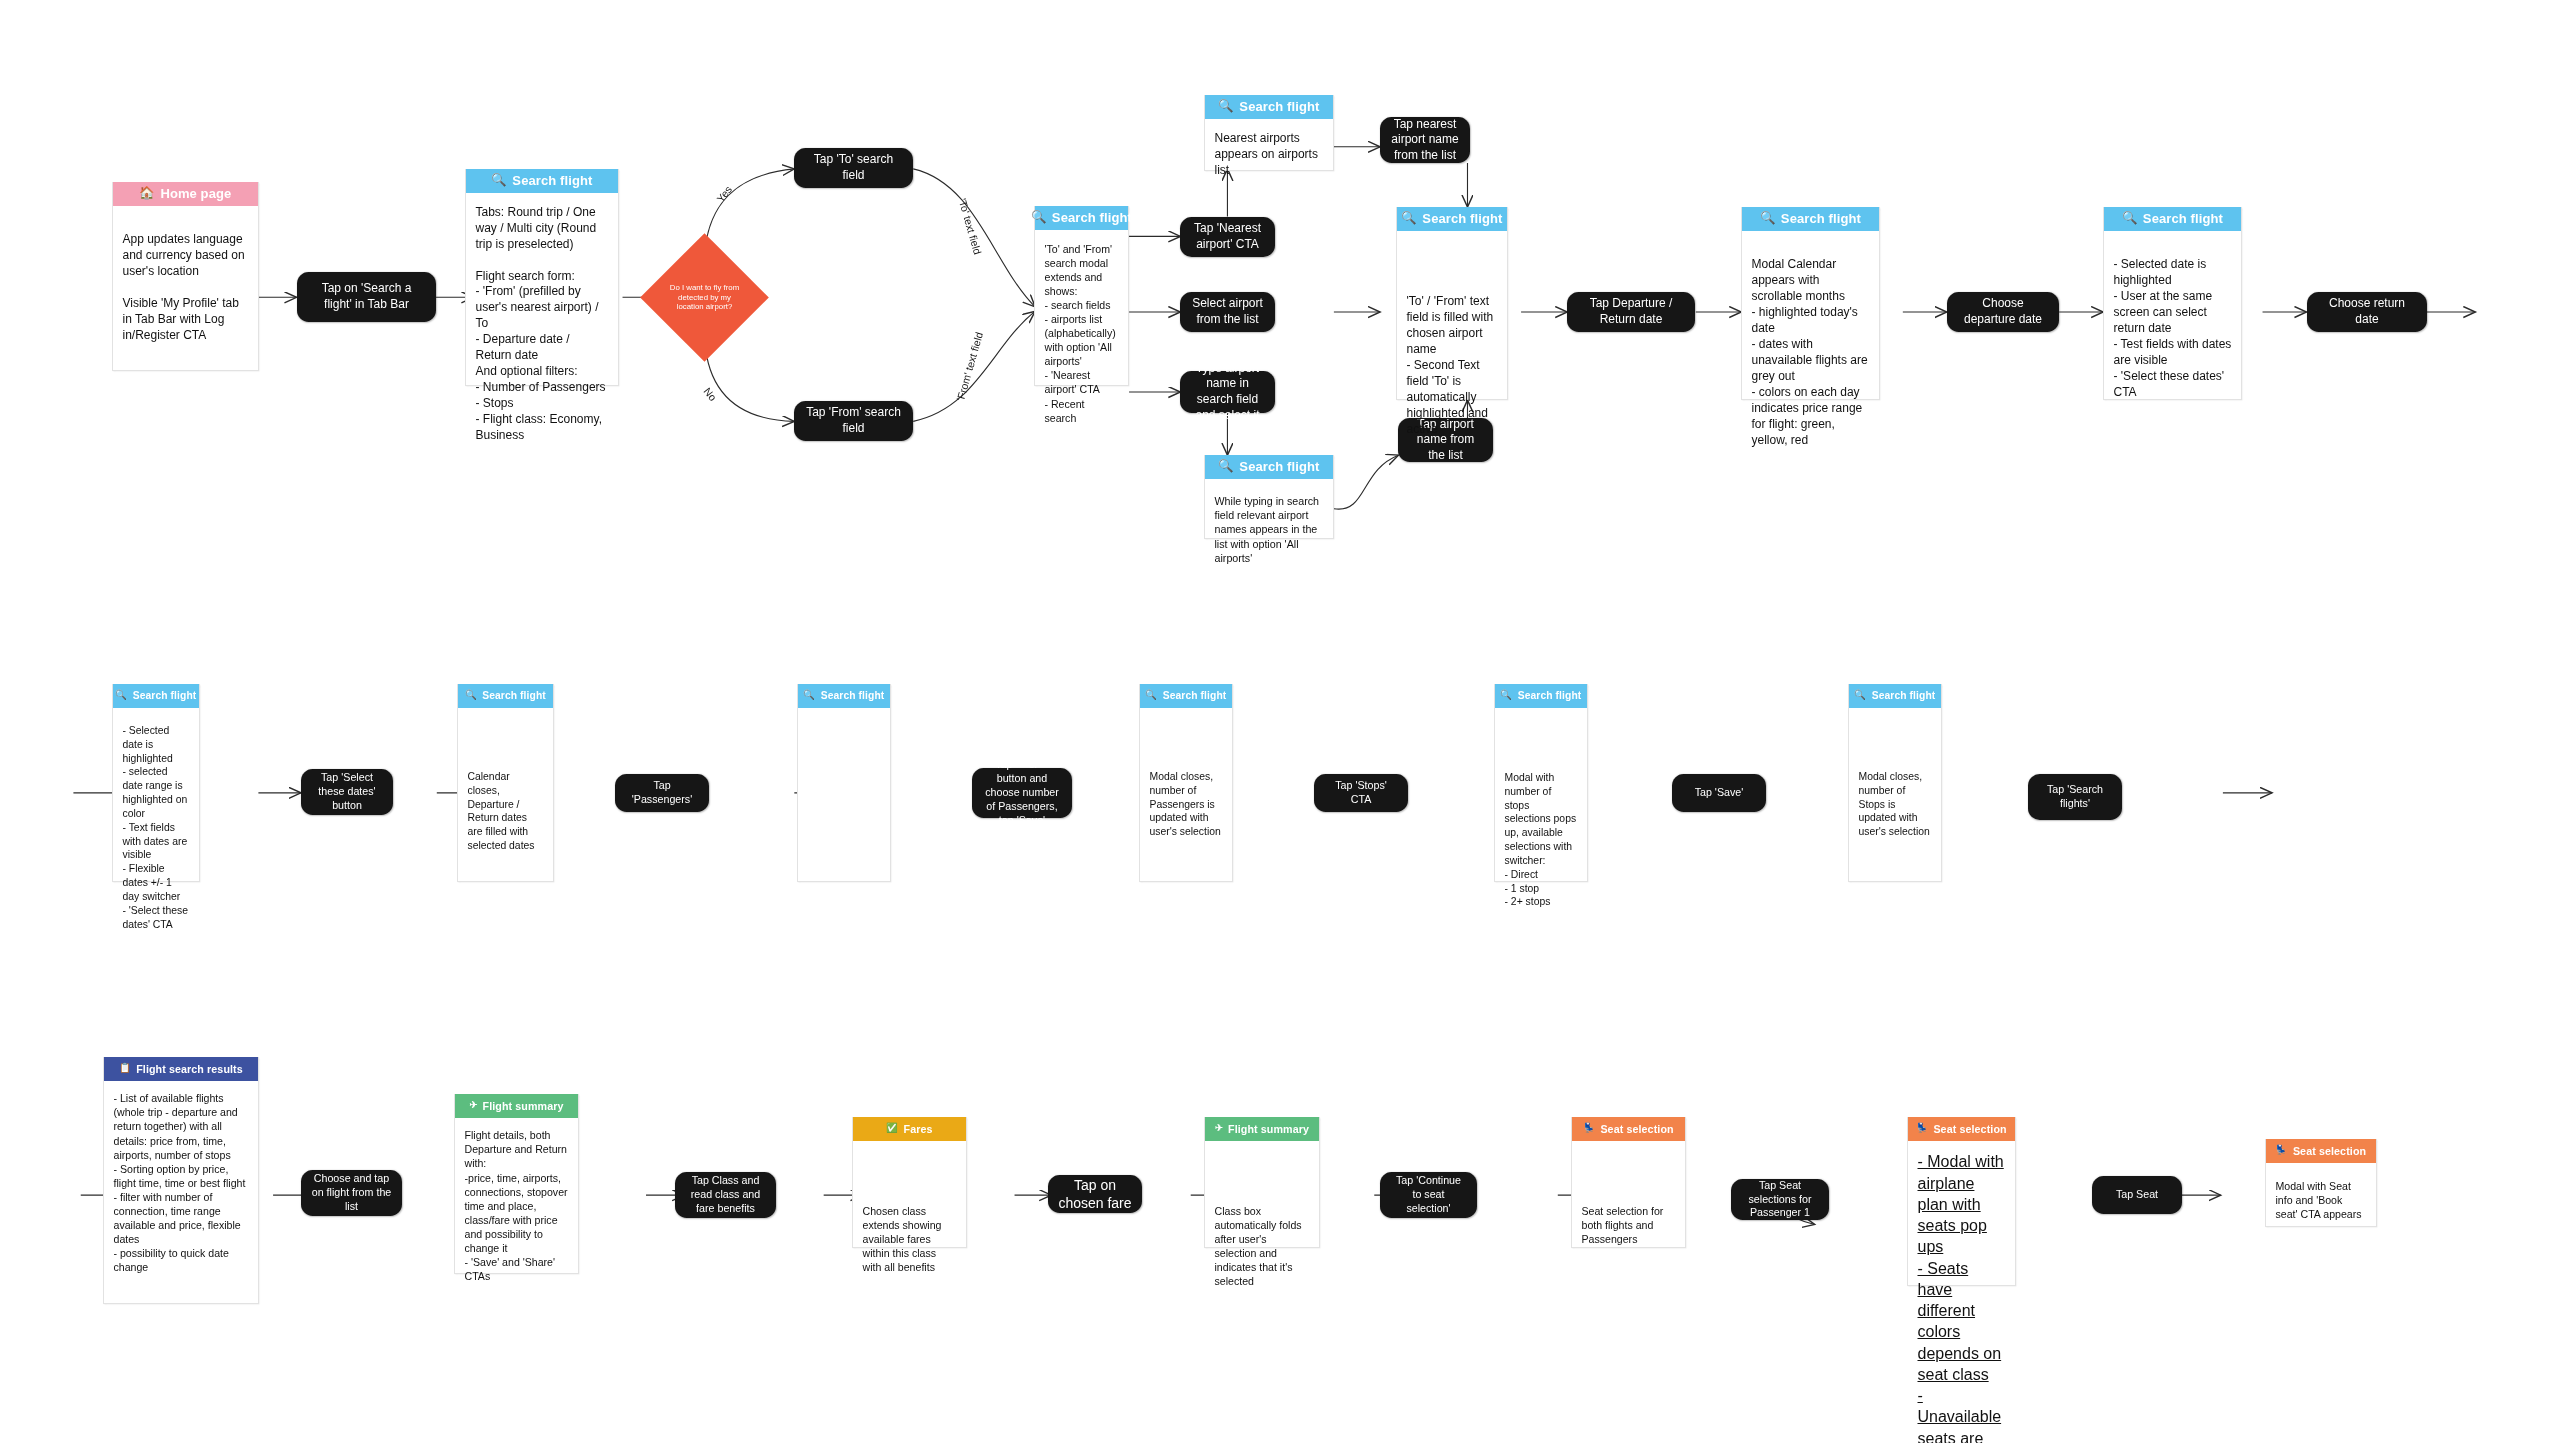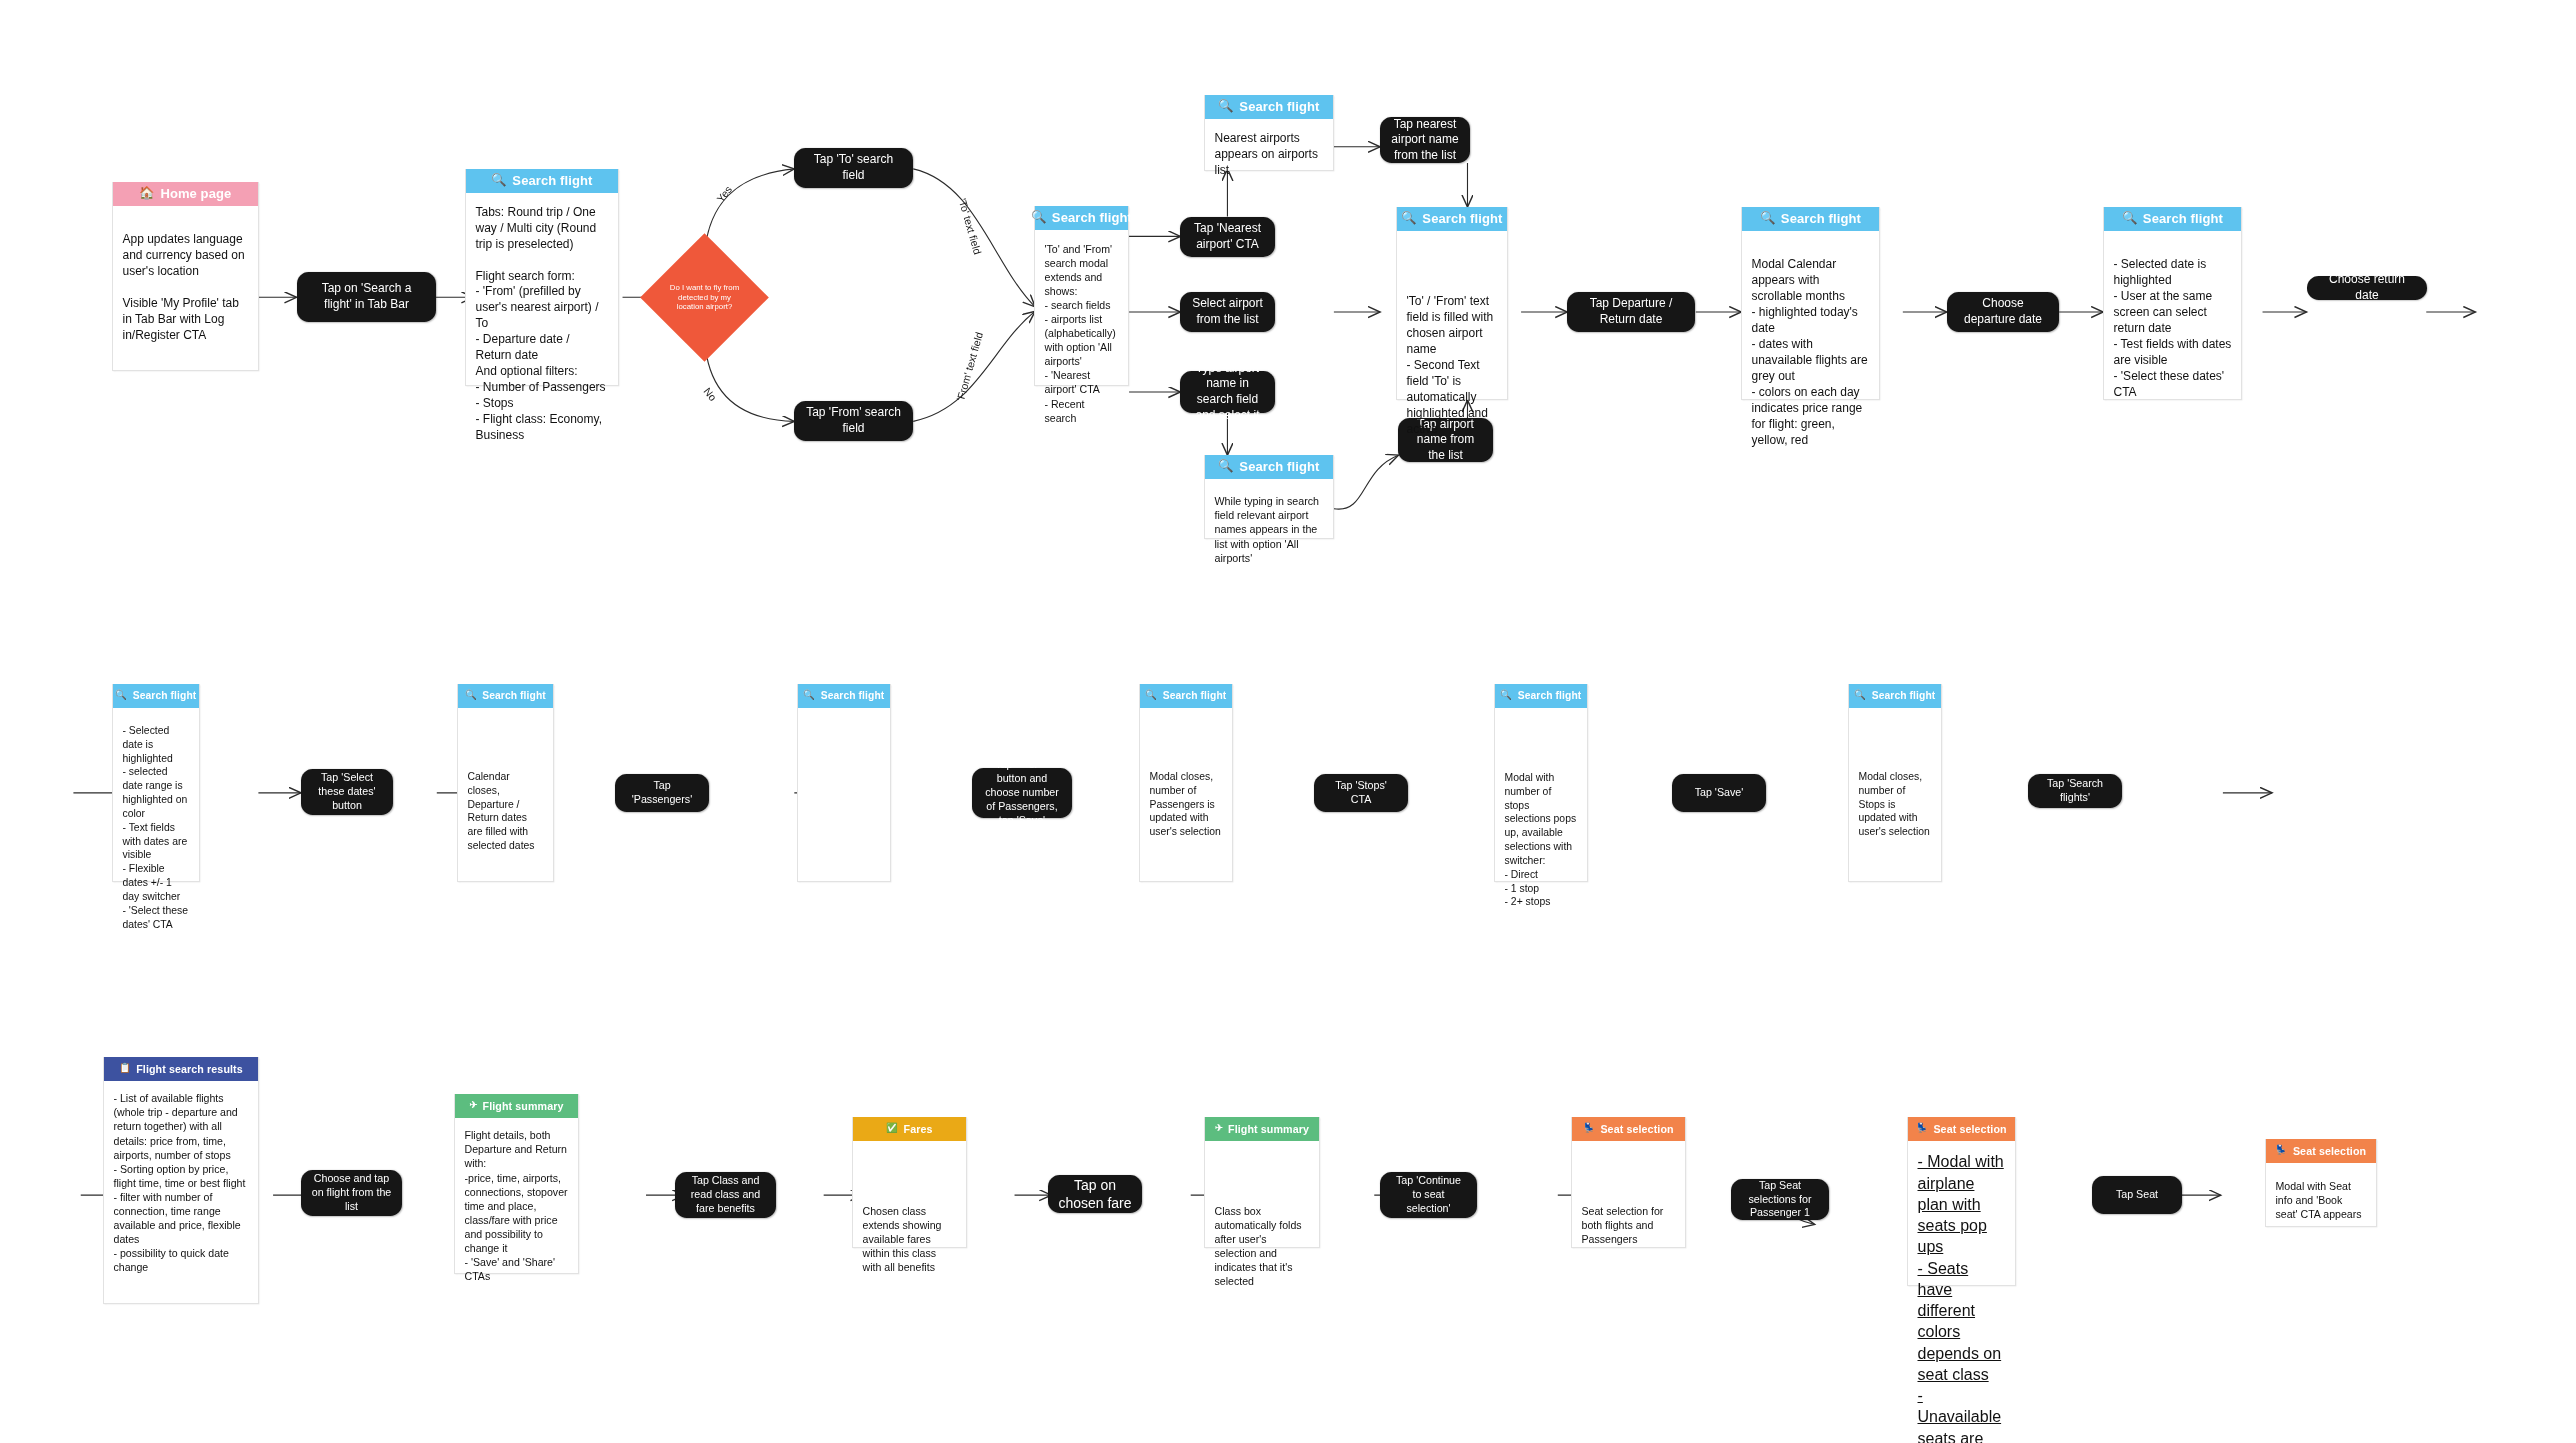--- a/index.html
+++ b/index.html
@@ -283,21 +283,21 @@
     <div class="hdr" style="background:#5ec3ef;">
       <span class="gl">🔍</span>
       <span>Search flight</span>
     </div>
     <div class="body">- Selected date is highlighted
 - User at the same screen can select return date
 - Test fields with dates are visible
 - 'Select these dates' CTA</div>
   </div>
 
-  <div class="pill" style="left:2307px;top:276px;width:120px;height:24px;">
+  <div class="pill" style="left:2307px;top:292px;width:120px;height:40px;">
     <span>Choose return date</span>
   </div>
 
   <div class="card pad-top" style="left:112px;top:684px;width:88px;height:198px;">
     <div class="hdr" style="background:#5ec3ef;font-size:10.3px;">
       <span class="gl" style="font-size:9.5px;">🔍</span>
       <span>Search flight</span>
     </div>
     <div class="body" style="font-size:10.4px;padding-top:16px;">- Selected date is highlighted
 - selected date range is highlighted on color
@@ -361,21 +361,21 @@
   </div>
 
   <div class="card pad-top3" style="left:1848px;top:684px;width:94px;height:198px;">
     <div class="hdr" style="background:#5ec3ef;font-size:10.3px;">
       <span class="gl" style="font-size:9.5px;">🔍</span>
       <span>Search flight</span>
     </div>
     <div class="body" style="font-size:10.4px;">Modal closes, number of Stops is updated with user's selection</div>
   </div>
 
-  <div class="pill" style="left:2028px;top:774px;width:94px;height:34px;font-size:10.7px;">
+  <div class="pill" style="left:2028px;top:774px;width:94px;height:46px;font-size:10.7px;">
     <span>Tap 'Search flights'</span>
   </div>
 
   <div class="card" style="left:103px;top:1057px;width:156px;height:247px;">
     <div class="hdr" style="background:#3d52a0;font-size:10.7px;">
       <span class="gl" style="font-size:9.5px;">📋</span>
       <span>Flight search results</span>
     </div>
     <div class="body" style="font-size:10.6px;padding-top:10.3px;">- List of available flights (whole trip - departure and return together) with all details: price from, time, airports, number of stops
  - Sorting option by price, flight time, time or best flight

